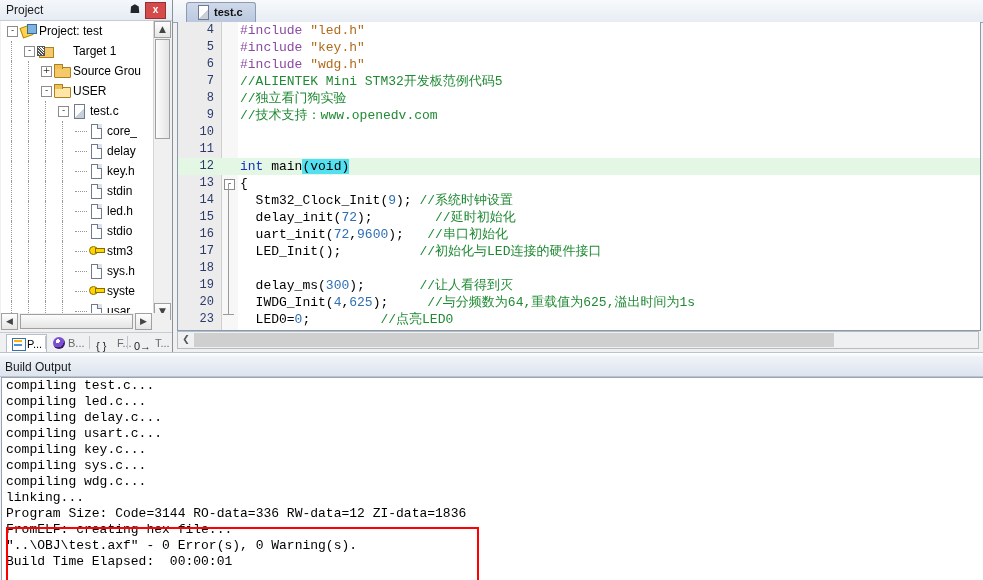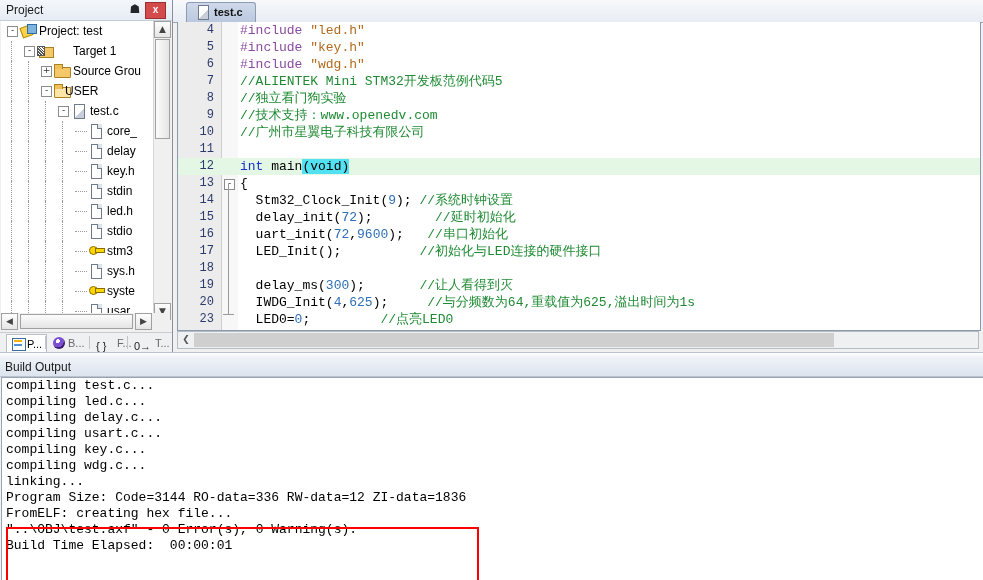--- a/index.html
+++ b/index.html
@@ -308,21 +308,21 @@
           <div class="node">
             <span class="expander" style="left: 40px;">+</span>
             <span class="ico ic-folder" style="left: 53px;"></span>
             <span class="lbl" style="left: 72px;">Source Grou</span>
             <span class="dotline" style="left: 10px; top: 0px; height: 20px;"></span>
             <span class="dotline" style="left: 27px; top: 0px; height: 20px;"></span>
           </div>
           <div class="node">
             <span class="expander" style="left: 40px;">-</span>
             <span class="ico ic-folder ic-folder-open" style="left: 53px;"></span>
-            <span class="lbl" style="left: 64px;">USER</span>
+            <span class="lbl" style="left: 72px;">USER</span>
             <span class="dotline" style="left: 10px; top: 0px; height: 20px;"></span>
             <span class="dotline" style="left: 27px; top: 0px; height: 20px;"></span>
           </div>
           <div class="node">
             <span class="expander" style="left: 57px;">-</span>
             <span class="ico ic-filec" style="left: 70px;"></span>
             <span class="lbl" style="left: 89px;">test.c</span>
             <span class="dotline" style="left: 10px; top: 0px; height: 20px;"></span>
             <span class="dotline" style="left: 27px; top: 0px; height: 20px;"></span>
             <span class="dotline" style="left: 44px; top: 0px; height: 20px;"></span>
@@ -453,21 +453,21 @@
     <div class="code-area">
       <div class="gutter"></div>
       <div class="fold-col"></div>
       <div class="code-lines" id="code-lines">
           <div class="cl"><span class="ln">4</span><span class="src"><span class="tok-pre">#include </span><span class="tok-str">"led.h"</span></span></div>
           <div class="cl"><span class="ln">5</span><span class="src"><span class="tok-pre">#include </span><span class="tok-str">"key.h"</span></span></div>
           <div class="cl"><span class="ln">6</span><span class="src"><span class="tok-pre">#include </span><span class="tok-str">"wdg.h"</span></span></div>
           <div class="cl"><span class="ln">7</span><span class="src"><span class="tok-cmt">//ALIENTEK Mini STM32开发板范例代码5</span></span></div>
           <div class="cl"><span class="ln">8</span><span class="src"><span class="tok-cmt">//独立看门狗实验</span></span></div>
           <div class="cl"><span class="ln">9</span><span class="src"><span class="tok-cmt">//技术支持：www.openedv.com</span></span></div>
-          <div class="cl"><span class="ln">10</span><span class="src"><span class="tok-cmt">//广州市星翼电子科技有限公司</span></span></div>
+          <div class="cl"><span class="ln">10</span></div>
           <div class="cl"><span class="ln">11</span><span class="src"><span></span></span></div>
           <div class="cl hl"><span class="ln">12</span><span class="src"><span class="tok-key">int </span><span>main</span><span class="tok-sel">(</span><span class="tok-sel">void</span><span class="tok-sel">)</span></span></div>
           <div class="cl"><span class="ln">13</span><span class="src"><span>{</span></span><span class="fold-box" style="top: 4px;">-</span></div>
           <div class="cl"><span class="ln">14</span><span class="src"><span>  Stm32_Clock_Init(</span><span class="tok-num">9</span><span>); </span><span class="tok-cmt">//系统时钟设置</span></span></div>
           <div class="cl"><span class="ln">15</span><span class="src"><span>  delay_init(</span><span class="tok-num">72</span><span>);        </span><span class="tok-cmt">//延时初始化</span></span></div>
           <div class="cl"><span class="ln">16</span><span class="src"><span>  uart_init(</span><span class="tok-num">72</span><span>,</span><span class="tok-num">9600</span><span>);   </span><span class="tok-cmt">//串口初始化</span></span></div>
           <div class="cl"><span class="ln">17</span><span class="src"><span>  LED_Init();          </span><span class="tok-cmt">//初始化与LED连接的硬件接口</span></span></div>
           <div class="cl"><span class="ln">18</span></div>
           <div class="cl"><span class="ln">19</span><span class="src"><span>  delay_ms(</span><span class="tok-num">300</span><span>);       </span><span class="tok-cmt">//让人看得到灭</span></span></div>
           <div class="cl"><span class="ln">20</span><span class="src"><span>  IWDG_Init(</span><span class="tok-num">4</span><span>,</span><span class="tok-num">625</span><span>);     </span><span class="tok-cmt">//与分频数为64,重载值为625,溢出时间为1s</span></span></div>
@@ -490,20 +490,21 @@
     <div class="bo-title">
       <span class="bo-title-text">Build Output</span>
     </div>
     <div class="bo-body">
       <div id="bo-lines">
           <div class="bo-line">compiling test.c...</div>
           <div class="bo-line">compiling led.c...</div>
           <div class="bo-line">compiling delay.c...</div>
           <div class="bo-line">compiling usart.c...</div>
           <div class="bo-line">compiling key.c...</div>
+          <div class="bo-line">compiling sys.c...</div>
           <div class="bo-line">compiling wdg.c...</div>
           <div class="bo-line">linking...</div>
           <div class="bo-line">Program Size: Code=3144 RO-data=336 RW-data=12 ZI-data=1836</div>
           <div class="bo-line">FromELF: creating hex file...</div>
           <div class="bo-line">"..\OBJ\test.axf" - 0 Error(s), 0 Warning(s).</div>
           <div class="bo-line">Build Time Elapsed:  00:00:01</div>
         </div>
       <div class="redbox"></div>
     </div>
   </div>

